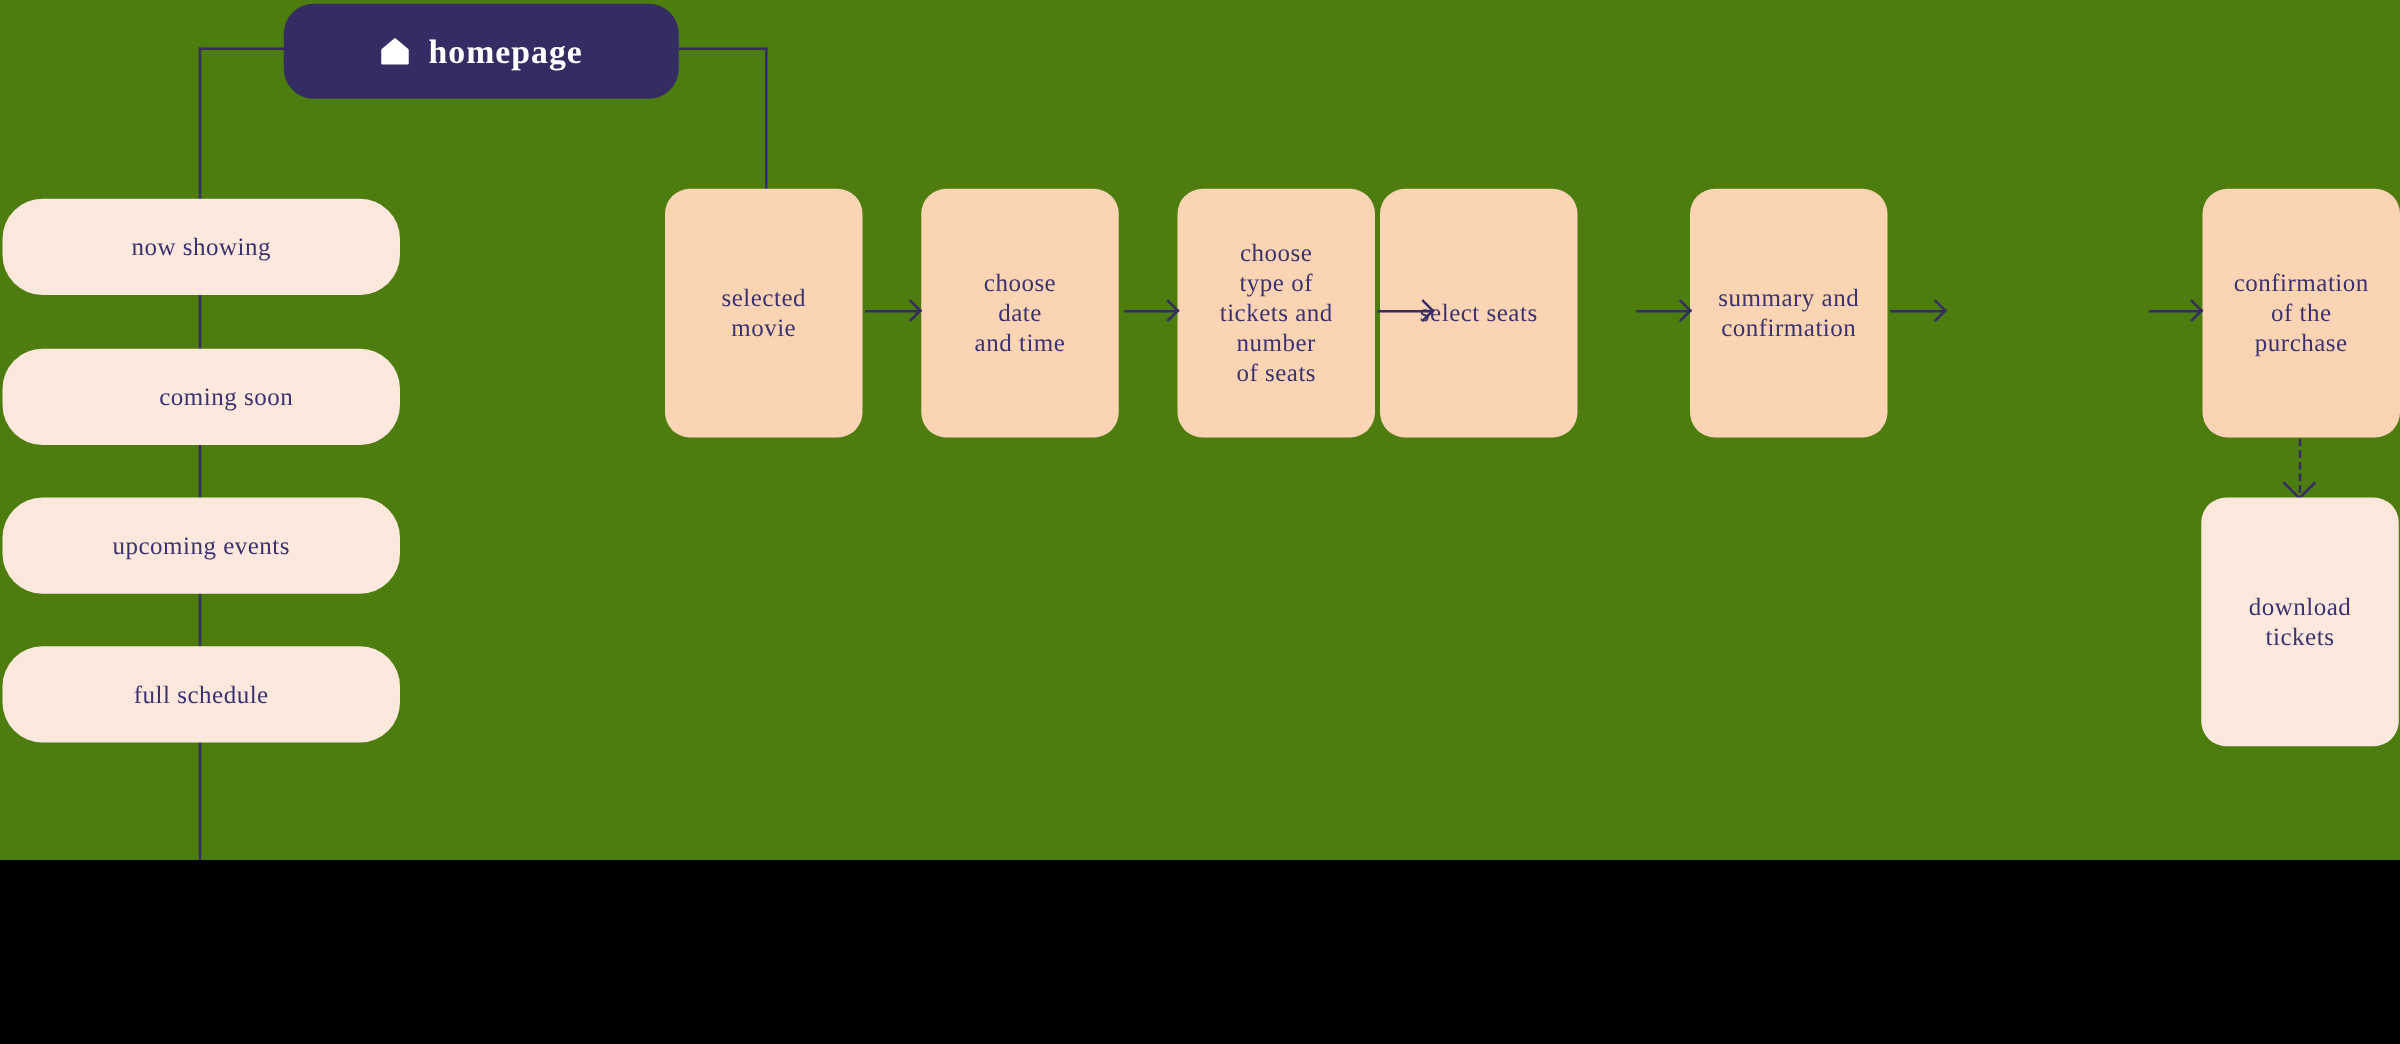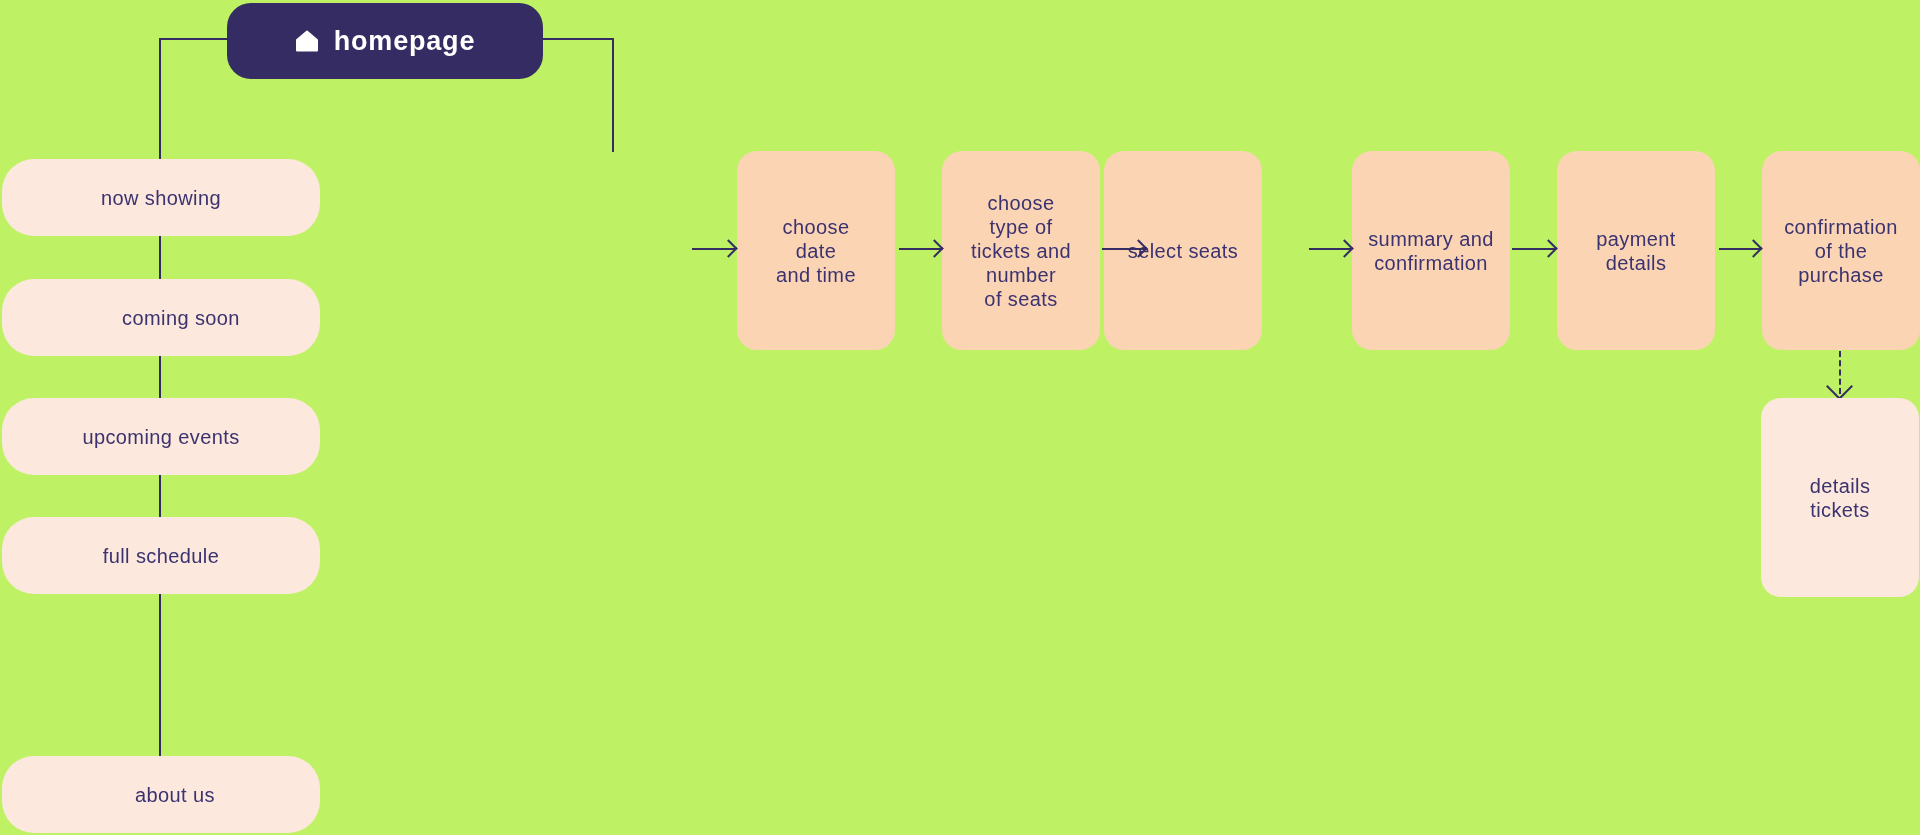--- a/index.html
+++ b/index.html
@@ -1,21 +1,21 @@
 <!DOCTYPE html>
 <html><head>
 <meta charset="utf-8">
 <style>
   html,body{margin:0;padding:0;background:#000;}
   #canvas{
     position:relative;
-    width:1920px;height:835px;
-    background:#bef264;
+    width:1920px;height:688px;
+    background:#4d7c0f;
     overflow:hidden;
-    font-family:Liberation Sans, sans-serif;
+    font-family:Liberation Serif, serif;
   }
   
   .line{position:absolute;background:#342C62;}
   .arrow{position:absolute;height:2px;background:#342C62;}
   .arrow .head-right{
     position:absolute;right:0;top:-6px;
     width:13px;height:13px;
     border-top:2px solid #342C62;border-right:2px solid #342C62;
     transform:rotate(45deg);transform-origin:center;
     box-sizing:border-box;
@@ -87,42 +87,42 @@
   <div class="node menu-node" style="top:398px;">
     <span class="node-label">upcoming events</span>
   </div>
   <div class="node menu-node" style="top:517px;">
     <span class="node-label">full schedule</span>
   </div>
   <div class="node menu-node" style="top:756px;padding-left:28px;">
     <span class="node-label">about us</span>
   </div>
 
+  <div class="node flow-node" style="left:532px;">
+    <span class="node-label">selected
+movie</span>
+  </div>
   <div class="node flow-node" style="left:737px;">
     <span class="node-label">choose
 date
 and time</span>
   </div>
   <div class="node flow-node" style="left:942px;">
     <span class="node-label">choose
 type of
 tickets and
 number
 of seats</span>
   </div>
   <div class="node flow-node" style="left:1104px;justify-content:center;">
     <span class="node-label">select seats</span>
   </div>
   <div class="node flow-node" style="left:1352px;">
     <span class="node-label">summary and
 confirmation</span>
-  </div>
-  <div class="node flow-node" style="left:1557px;">
-    <span class="node-label">payment
-details</span>
   </div>
   <div class="node flow-node" style="left:1762px;">
     <span class="node-label">confirmation
 of the
 purchase</span>
   </div>
 
   <div class="arrow" style="left:692px;top:248px;width:43px;">
       <span class="head-right"></span>
     </div>
@@ -140,17 +140,17 @@
     </div>
   <div class="arrow" style="left:1719px;top:248px;width:41px;">
       <span class="head-right"></span>
     </div>
 
   <div class="dashed-arrow" style="left:1839px;top:351px;height:43px;">
       <span class="head-down"></span>
     </div>
 
   <div class="node flow-node cream" style="left:1761px;top:398px;">
-    <span class="node-label">details
+    <span class="node-label">download
 tickets</span>
   </div>
 
 </div>
 
 </body></html>

